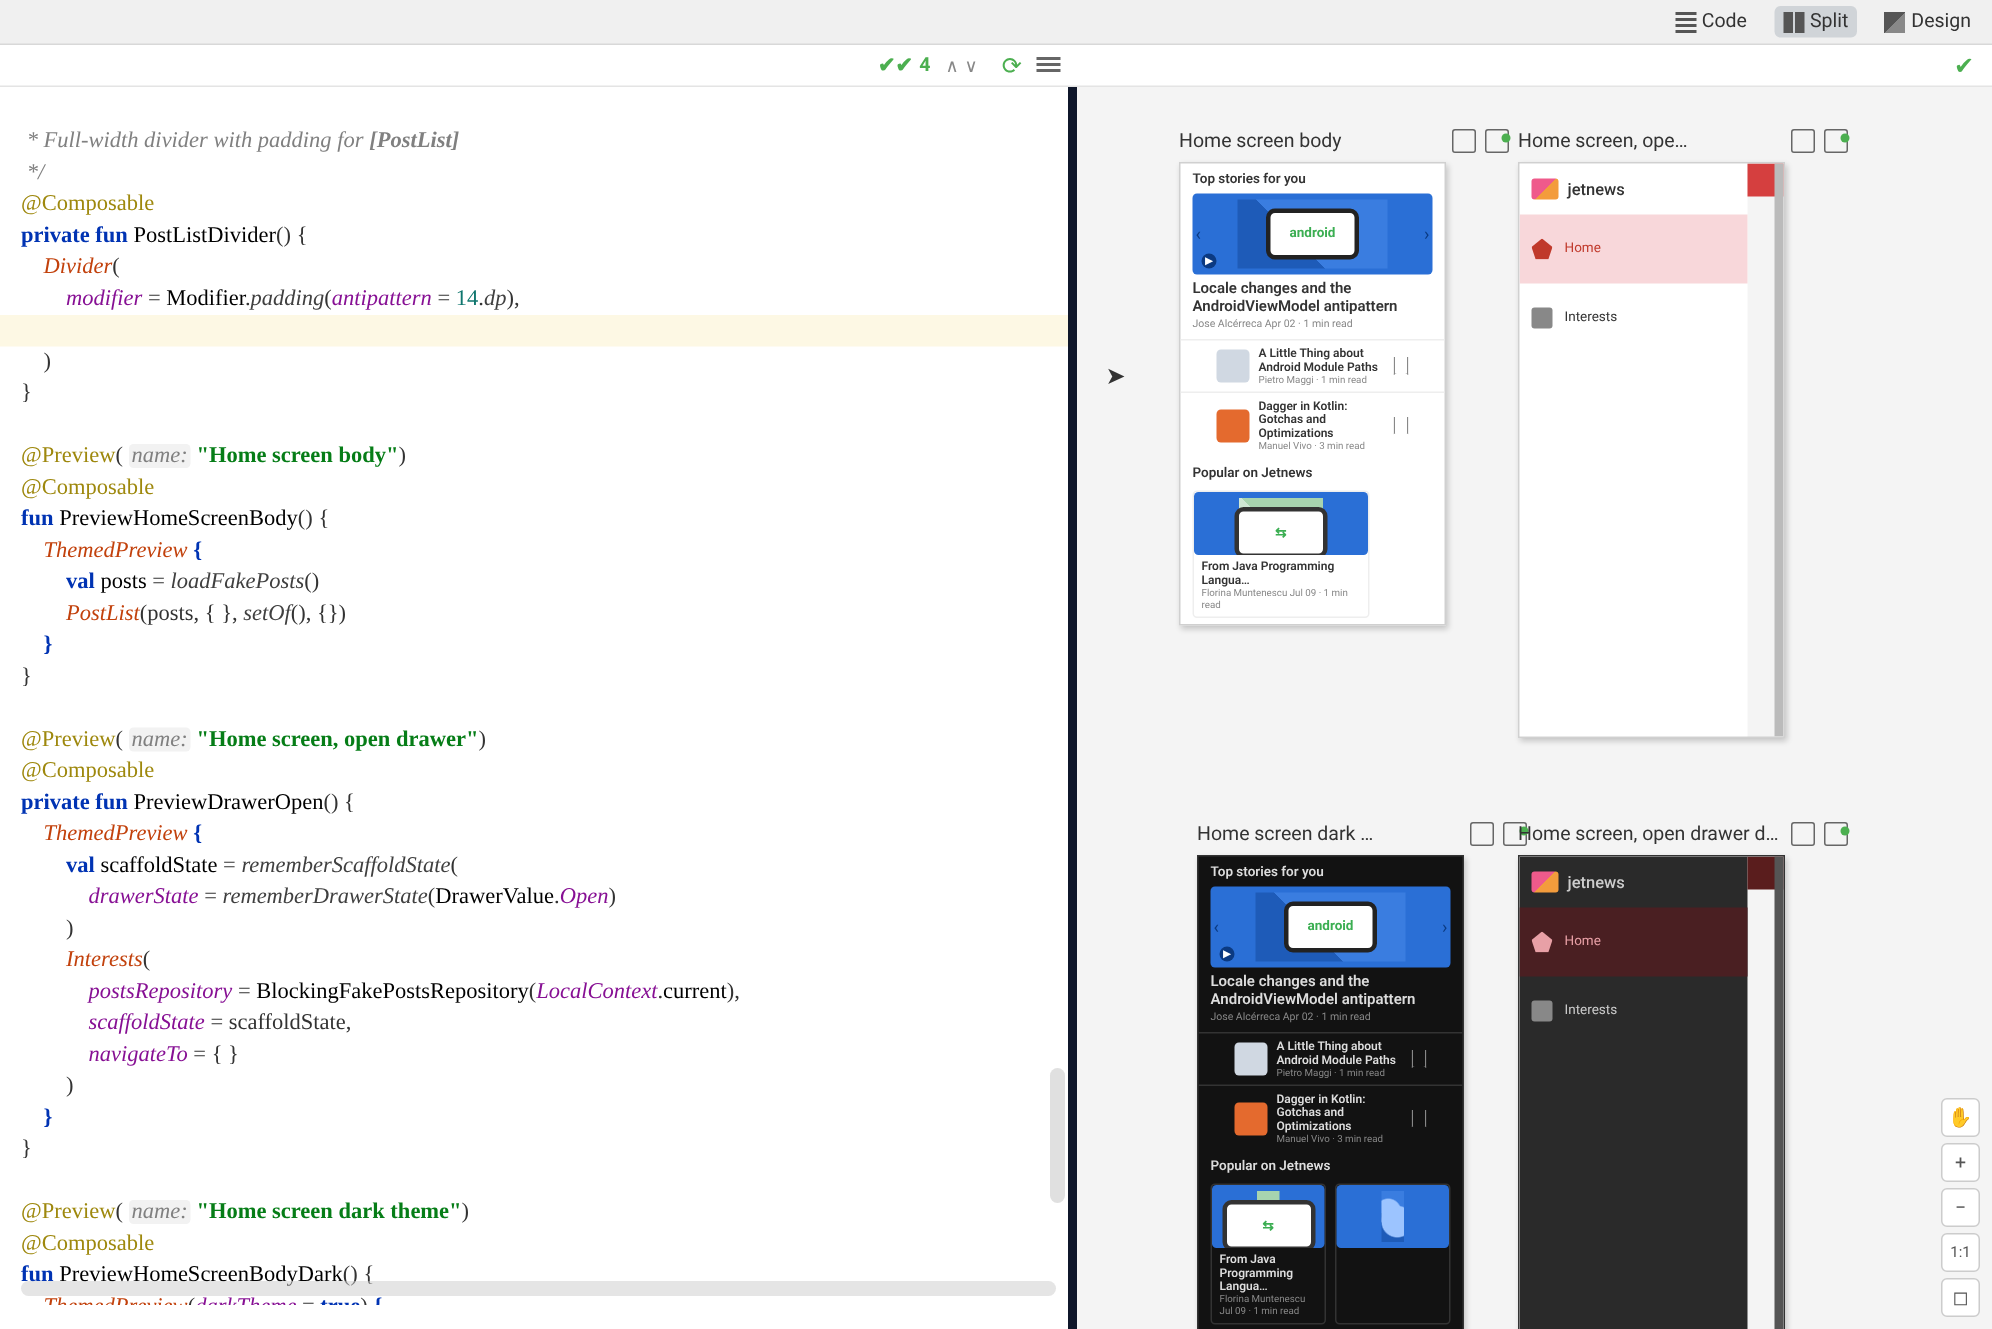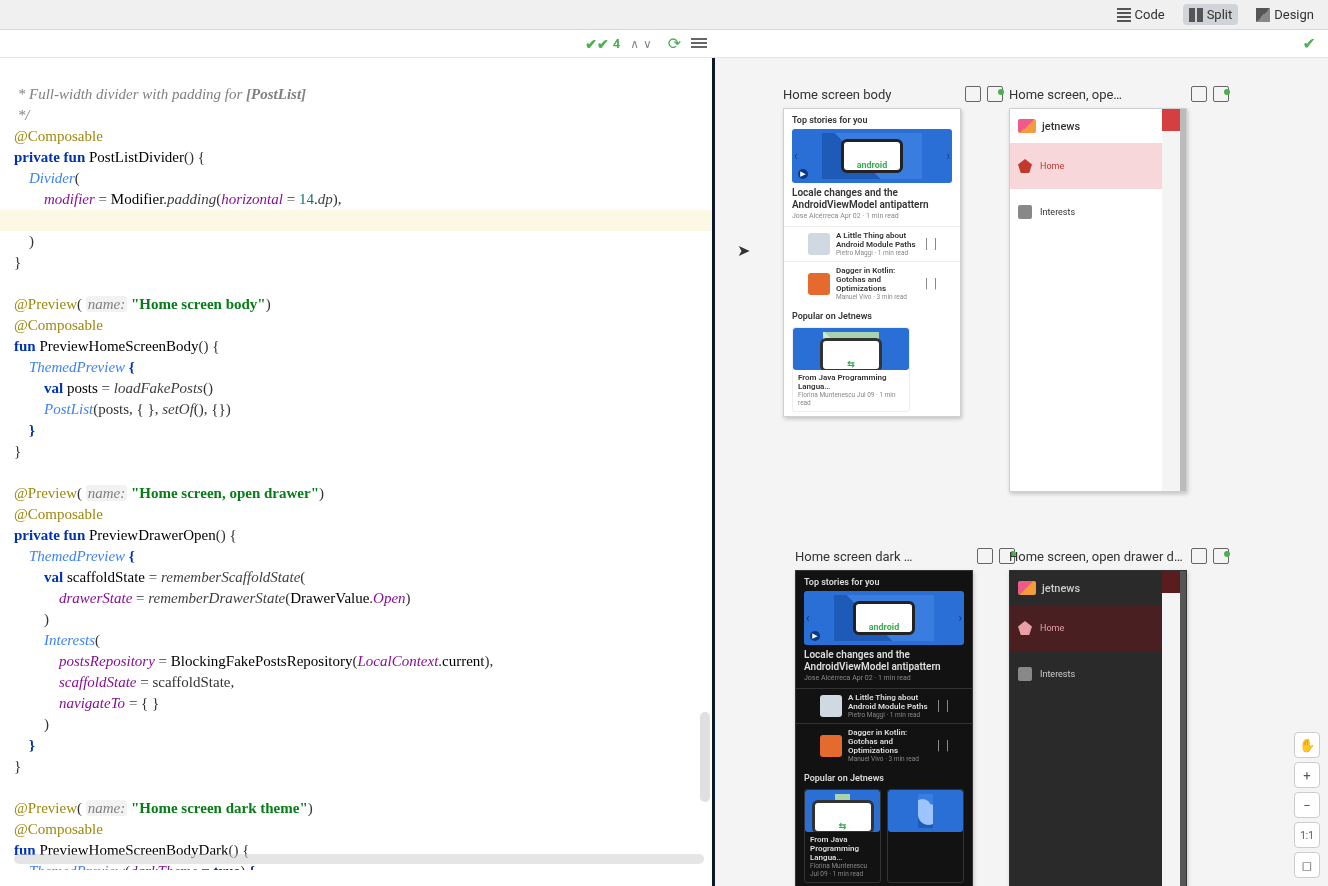--- a/index.html
+++ b/index.html
@@ -22,41 +22,41 @@
 .settings-icon{width:16px;height:12px;background:repeating-linear-gradient(180deg,#666 0 2px,transparent 2px 4px);margin-right:10px;cursor:pointer}
 .ok-icon{color:#4caf50;font-size:16px;margin-left:auto;margin-right:12px}
 
 .editor{position:absolute;top:42px;left:0;width:712px;height:828px;overflow:auto;padding-left:14px;font-family:Liberation Serif, serif;font-size:15px;line-height:21px;white-space:pre}
 .hl-line{position:absolute;left:0;right:0;height:21px;background:#fdf8e4}
 .cm{color:#808080;font-style:italic}
 .kw{color:#0033b3;font-weight:bold}
 .ann{color:#9e880d}
 .str{color:#067d17;font-weight:bold}
 .fn{color:#404040;font-style:italic}
-.fnS{color:#3b82f6;font-style:italic}
+.fnS{color:#c2410c;font-style:italic}
 .np{color:#871094;font-style:italic}
 .id{color:#000}
 .num{color:#0f766e}
 .param{color:#808080;font-style:italic;background:#f2f2f2;padding:0 2px;border-radius:3px}
 .under{text-decoration:underline}
 .editor-scroll{position:absolute;left:14px;right:8px;bottom:6px;height:10px;background:#ccc;border-radius:5px;opacity:.5}
 .editor-vscroll{position:absolute;right:2px;top:670px;width:10px;height:90px;background:#ccc;border-radius:5px;opacity:.6}
 
-.preview{position:absolute;top:58px;left:712px;width:616px;height:828px;background:#f4f4f4;border-left:3px solid #0f172a;overflow:hidden}
+.preview{position:absolute;top:58px;left:712px;width:616px;height:828px;background:#f4f4f4;border-left:6px solid #0f172a;overflow:hidden}
 .pv{position:absolute;width:220px}
 .pv-hdr{display:flex;align-items:center;gap:6px;margin-bottom:6px;color:#333;font-size:13px}
 .pv-hdr .ttl{flex:1;white-space:nowrap;overflow:hidden;text-overflow:ellipsis}
 .pv-ico{width:16px;height:16px;border:1px solid #666;border-radius:2px;position:relative;cursor:pointer}
 .pv-ico.deploy::after{content:"";position:absolute;top:2px;right:-2px;width:6px;height:6px;background:#4caf50;border-radius:50%}
 .pv-card{width:178px;border:1px solid #d0d0d0;box-shadow:1px 2px 4px rgba(0,0,0,.2);background:#fff;font-size:9px;overflow:hidden}
 .pv-card.dark{background:#121212;color:#ddd;border-color:#333}
 .section-title{padding:6px 8px 2px;font-size:9px;font-weight:600}
 .hero{height:54px;margin:2px 8px 4px;border-radius:3px;position:relative;overflow:hidden;background:#2a6fd6}
 .hero::before{content:"";position:absolute;inset:4px 30px;background:radial-gradient(circle at 30% 40%,#9cc4ff 8px,transparent 9px),radial-gradient(circle at 70% 60%,#9cc4ff 10px,transparent 11px),linear-gradient(45deg,#1e5bb8 0 40%,#3a7de0 40% 100%)}
-.hero .phone{position:absolute;top:10px;left:50%;transform:translateX(-50%);width:62px;height:34px;background:#fff;border:3px solid #222;border-radius:6px;display:flex;align-items:flex-end;justify-content:center;color:#3bae52;font-size:9px;font-weight:bold}
+.hero .phone{position:absolute;top:10px;left:50%;transform:translateX(-50%);width:62px;height:34px;background:#fff;border:3px solid #222;border-radius:6px;display:flex;align-items:center;justify-content:center;color:#3bae52;font-size:9px;font-weight:bold}
 .hero .arrL,.hero .arrR{position:absolute;top:50%;transform:translateY(-50%);color:#0b3a82;font-size:12px}
 .hero .arrL{left:2px}.hero .arrR{right:2px}
 .hero .dot{position:absolute;left:6px;bottom:4px;width:10px;height:10px;border-radius:50%;background:#0b3a82;color:#fff;font-size:7px;display:flex;align-items:center;justify-content:center}
 .post-title{padding:0 8px;font-size:10px;font-weight:600;line-height:12px}
 .post-meta{padding:1px 8px 6px;color:#888;font-size:7px}
 .row{display:flex;align-items:center;padding:4px 24px;gap:6px;border-top:1px solid #eee}
 .dark .row{border-top-color:#333}
 .row .thumb{width:22px;height:22px;border-radius:3px}
 .row .txt{flex:1}
 .row .txt .t{font-size:8px;font-weight:600;line-height:9px}
@@ -123,21 +123,21 @@
   <span class="ok-icon">✔</span>
 </div>
 
 <div class="editor">
 <div class="hl-line" style="top:168px"></div>
 <span class="cm"> * Full-width divider with padding for </span><span class="cm" style="font-weight:bold">[PostList]</span>
 <span class="cm"> */</span>
 <span class="ann">@Composable</span>
 <span class="kw">private</span> <span class="kw">fun</span> <span class="id">PostListDivider</span>() {
     <span class="fnS">Divider</span>(
-        <span class="np">modifier</span> = <span class="id">Modifier</span>.<span class="fn">padding</span>(<span class="np">horizontal</span> = <span class="num">14</span>.<span class="fn">dp</span>),
+        <span class="np">modifier</span> = <span class="id">Modifier</span>.<span class="fn">padding</span>(<span class="np">antipattern</span> = <span class="num">14</span>.<span class="fn">dp</span>),
         <span class="np">color</span> = <span class="id">MaterialTheme</span>.<span class="id">colors</span>.<span class="np under">onSurface</span>.<span class="fn">copy</span>(<span class="np">alpha</span> = <span class="num">0.08f</span>)
     )
 }
 
 <span class="ann">@Preview</span>( <span class="param">name:</span> <span class="str">"Home screen body"</span>)
 <span class="ann">@Composable</span>
 <span class="kw">fun</span> <span class="id">PreviewHomeScreenBody</span>() {
     <span class="fnS">ThemedPreview</span> <span class="kw">{</span>
         <span class="kw">val</span> <span class="id">posts</span> = <span class="fn">loadFakePosts</span>()
         <span class="fnS">PostList</span>(posts, { }, <span class="fn">setOf</span>(), {})

